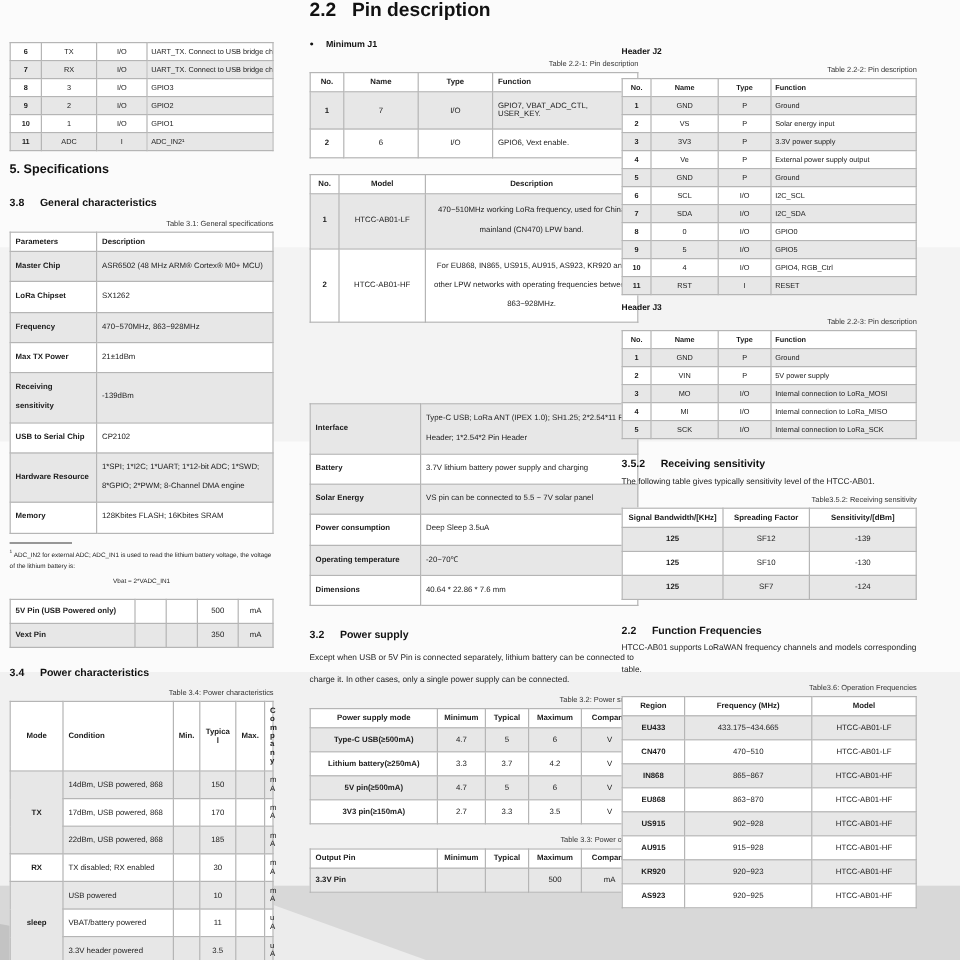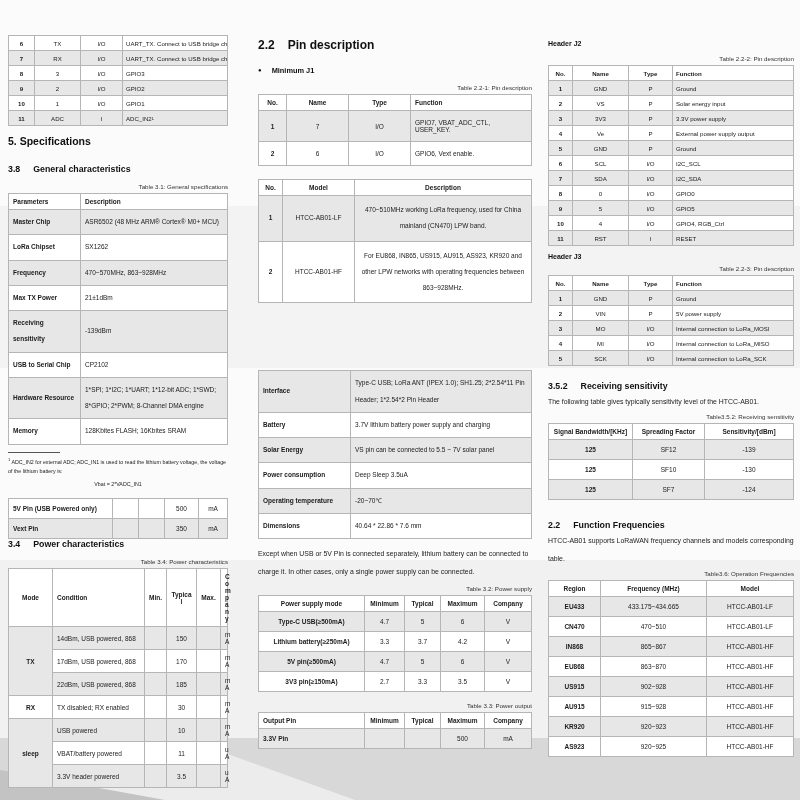--- a/index.html
+++ b/index.html
@@ -10,21 +10,21 @@
   .band1{top:206px;left:0;width:800px;height:162px;background:#f3f3f3;}
   .band2{top:560px;left:0;width:800px;height:178px;background:#f1f1f1;}
   .bottomband{top:738px;left:0;width:800px;height:62px;background:#d8d8d8;}
   .tri-light{top:735px;left:55px;width:300px;height:65px;background:#ececec;
              clip-path:polygon(40% 0,0 100%,100% 100%);}
   .tri-dark{top:770px;left:0;width:165px;height:30px;background:#c3c3c3;
             clip-path:polygon(0 0,100% 100%,0 100%);}
   .col{position:absolute;top:0;z-index:1;}
   .col-left{left:8px;width:220px;}
   .col-mid{left:258px;width:274px;}
-  .col-right{left:548px;width:246px;}
+  .col-right{left:518px;width:246px;}
 
   .h1{font-size:10.5px;font-weight:bold;color:#111;}
   .h2{font-size:8.8px;font-weight:bold;color:#111;}
   .h2 .hnum{margin-right:13px;}
   .caption{font-size:6.2px;color:#333;text-align:right;}
   .para{font-size:6.9px;line-height:2.6;color:#222;}
   .hdrlabel{font-size:7px;font-weight:bold;color:#111;}
   .bullet-line{font-size:7.4px;font-weight:bold;color:#111;}
   .blt{font-size:6px;margin-right:10px;vertical-align:1px;}
 
@@ -185,21 +185,21 @@
         <tr>
           <td class="ta-l b">Vext Pin</td>
           <td></td>
           <td></td>
           <td>350</td>
           <td>mA</td>
         </tr>
       </tbody>
     </table>
 
-  <div class="h2" style="">
+  <div class="h2" style="margin-top:15px">
     <span class="hnum">3.4</span><span>Power characteristics</span>
   </div>
   <div class="caption" style="margin-top:9px">Table 3.4: Power characteristics</div>
   <table class="dtable stripe-odd" style="margin-top:3px">
       <colgroup>
         <col style="width: 44px;">
         <col style="width: 92px;">
         <col style="width: 22px;">
         <col style="width: 30px;">
         <col style="width: 24px;">
@@ -267,21 +267,21 @@
           <td>3.5</td>
           <td></td>
           <td>uA</td>
         </tr>
       </tbody>
     </table>
 
 </div>
 
 <div class="col col-mid">
-  <div class="h2" style="margin-top:38px;font-size:12px">
+  <div class="h2" style="font-size:16px">
     <span class="hnum">2.2</span><span>Pin description</span>
   </div>
   <div class="bullet-line" style="margin-top:14px">
     <span class="blt">●</span><span>Minimum J1</span>
   </div>
   <div class="caption" style="margin-top:9px">Table 2.2-1: Pin description</div>
   <table class="dtable stripe-odd rh-tall" style="margin-top:3px">
       <colgroup>
         <col style="width: 28px;">
         <col style="width: 62px;">
@@ -365,20 +365,23 @@
           <td class="ta-l b">Operating temperature</td>
           <td class="ta-l">-20~70℃</td>
         </tr>
         <tr>
           <td class="ta-l b">Dimensions</td>
           <td class="ta-l">40.64 * 22.86 * 7.6 mm</td>
         </tr>
       </tbody>
     </table>
 
+  <div class="h2" style="margin-top:19px">
+    <span class="hnum">3.2</span><span>Power supply</span>
+  </div>
   <div class="para" style="margin-top:6px">Except when USB or 5V Pin is connected separately, lithium battery can be connected to charge it. In other cases, only a single power supply can be connected.</div>
   <div class="caption" style="margin-top:4px">Table 3.2: Power supply</div>
   <table class="dtable stripe-odd rh-med" style="margin-top:3px">
       <colgroup>
         <col style="width: 106px;">
         <col style="width: 40px;">
         <col style="width: 36px;">
         <col style="width: 44px;">
         <col>
       </colgroup>

